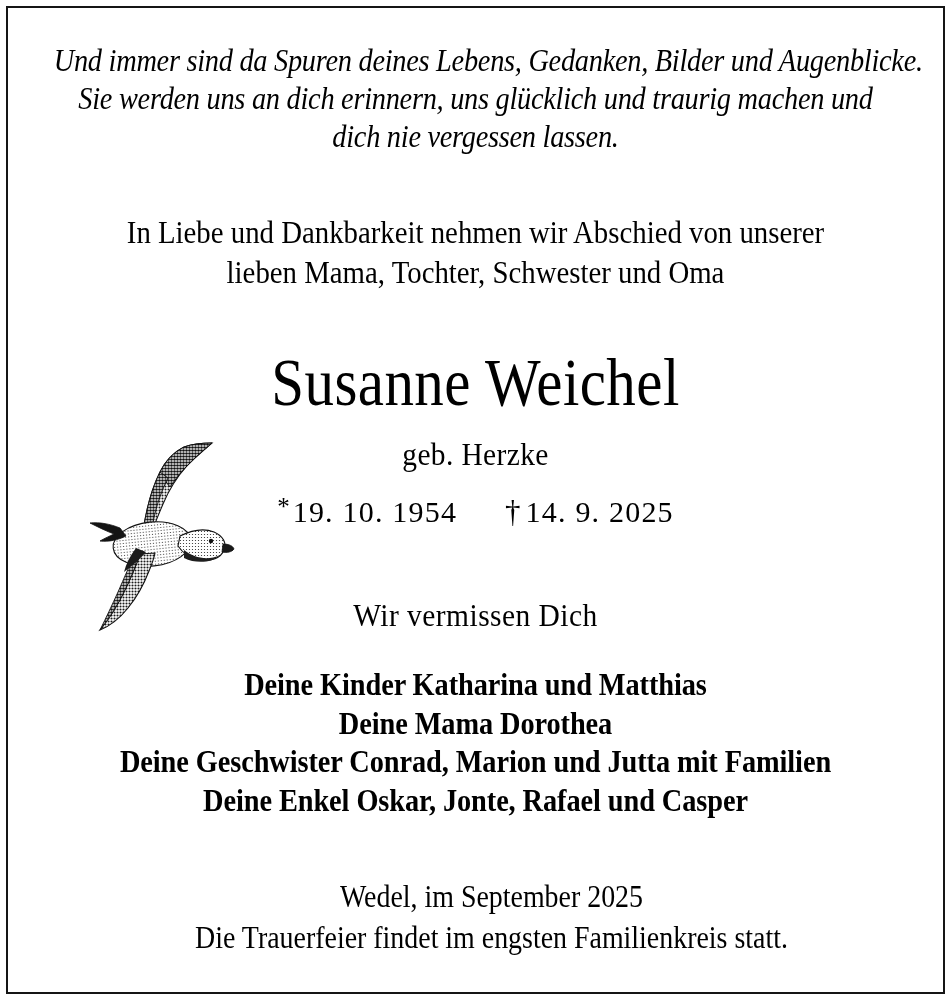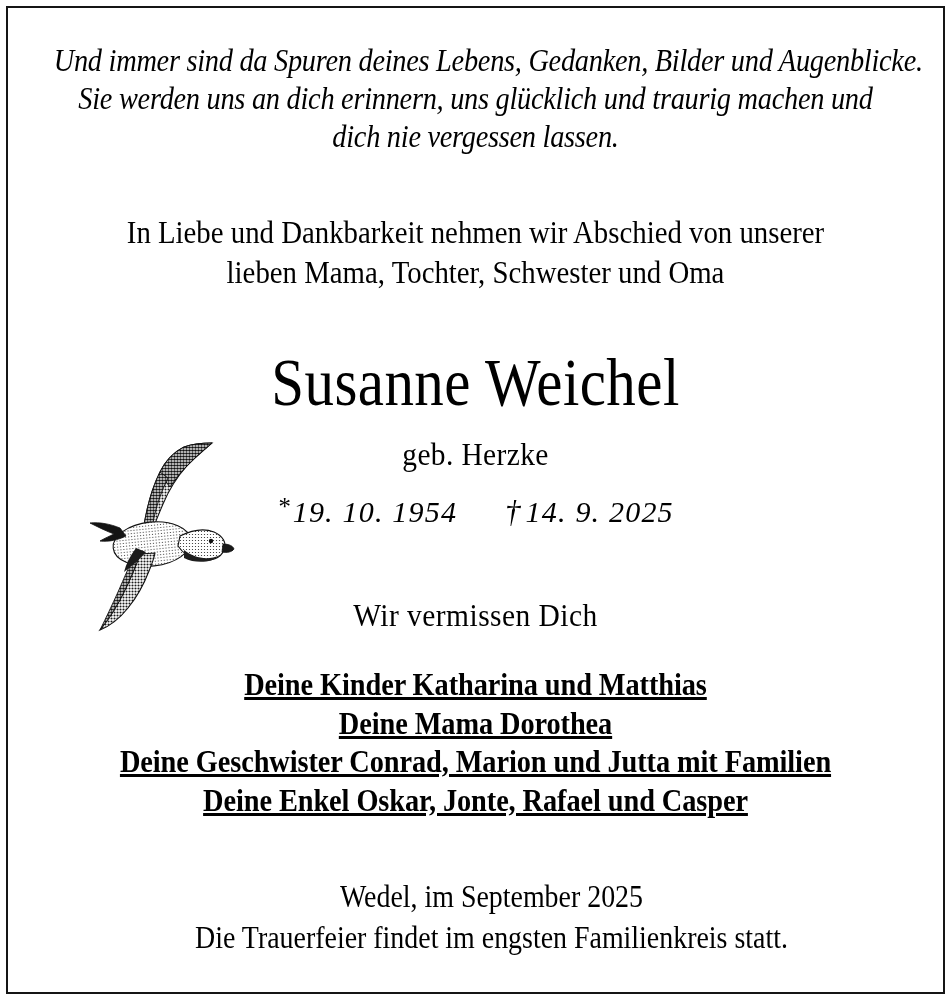--- a/index.html
+++ b/index.html
@@ -106,21 +106,20 @@
 
   
   #dates-line {
     position: absolute;
     top: 480px;
     left: 0;
     right: 0;
     font-size: 30px;
     line-height: 38px;
     white-space: nowrap;
-    font-style: italic;
   }
   #dates-line .date-item {
     display: inline-block;
     letter-spacing: 1.2px;
   }
   #dates-line .sym-birth {
     font-size: 25px;
     vertical-align: 7px;
     letter-spacing: 0;
     margin-right: 3px;
@@ -162,21 +161,20 @@
     transform-origin: center center;
     white-space: nowrap;
   }
 
   
   #survivors-block {
     position: absolute;
     top: 658px;
     left: 0;
     right: 0;
-    text-decoration: underline;
   }
   .survivor-line {
     font-weight: bold;
     font-size: 31.5px;
     line-height: 38.5px;
     letter-spacing: -0.1px;
     transform: scaleX(0.9);
     transform-origin: center center;
     white-space: nowrap;
   }

